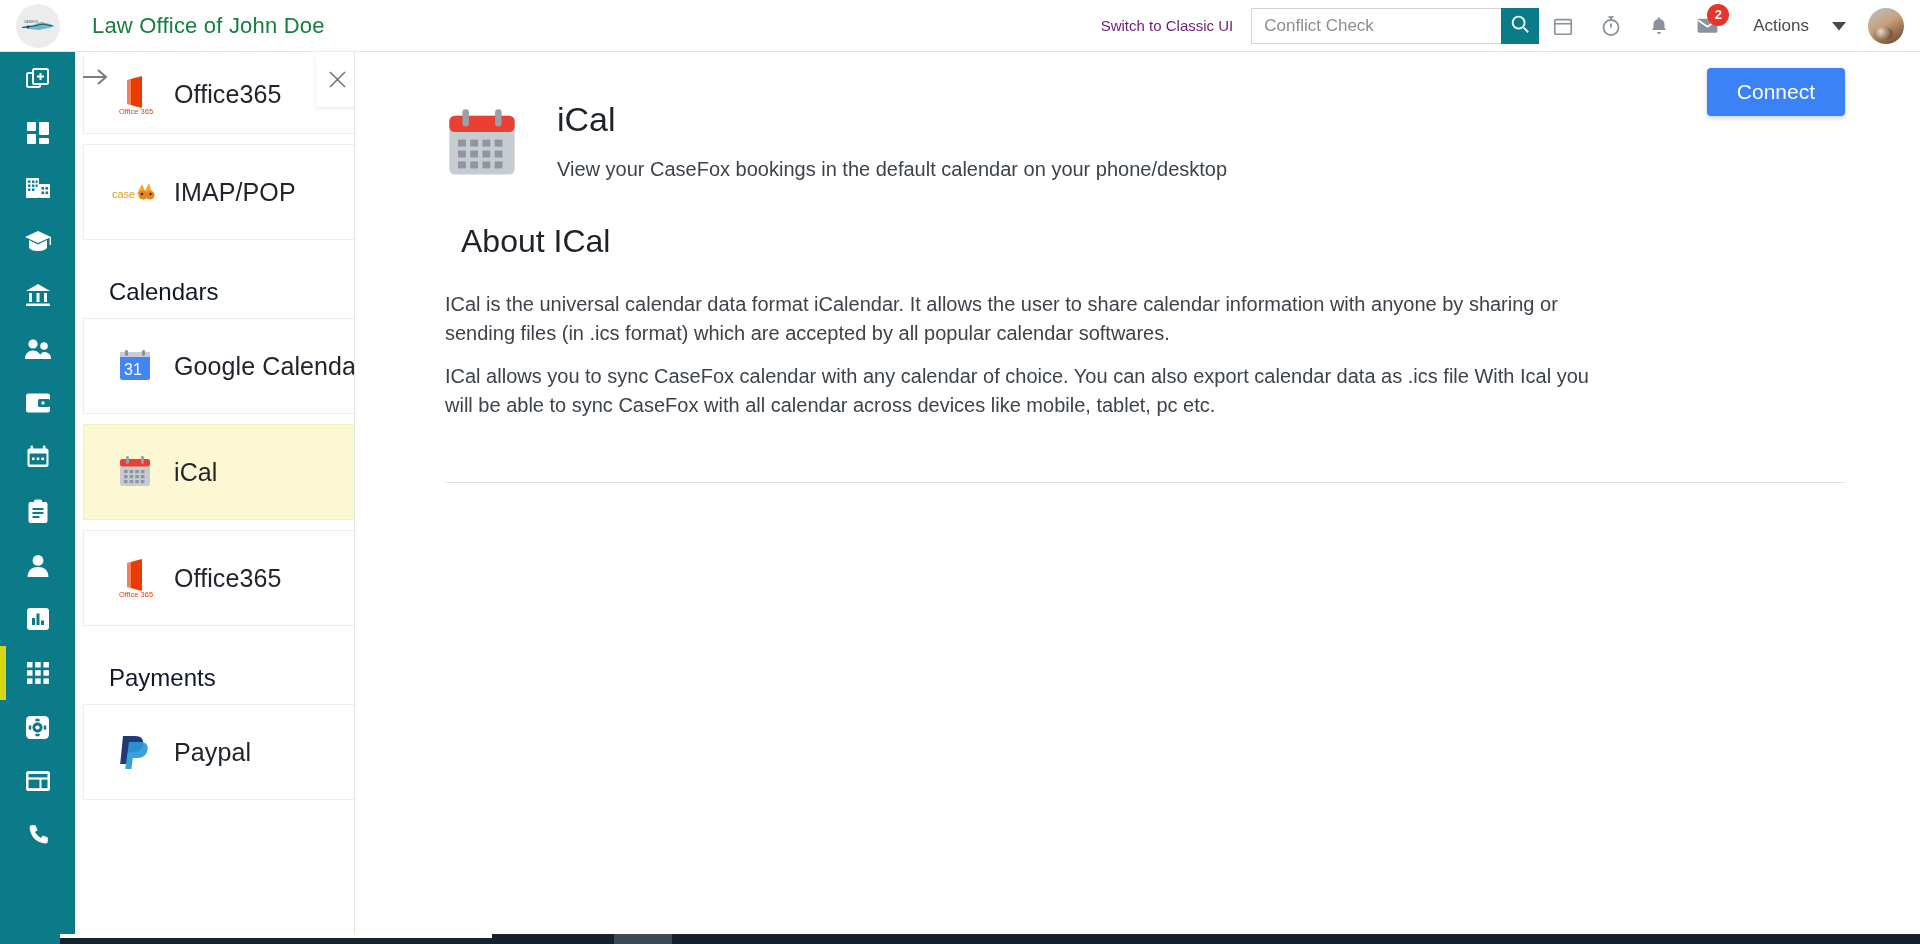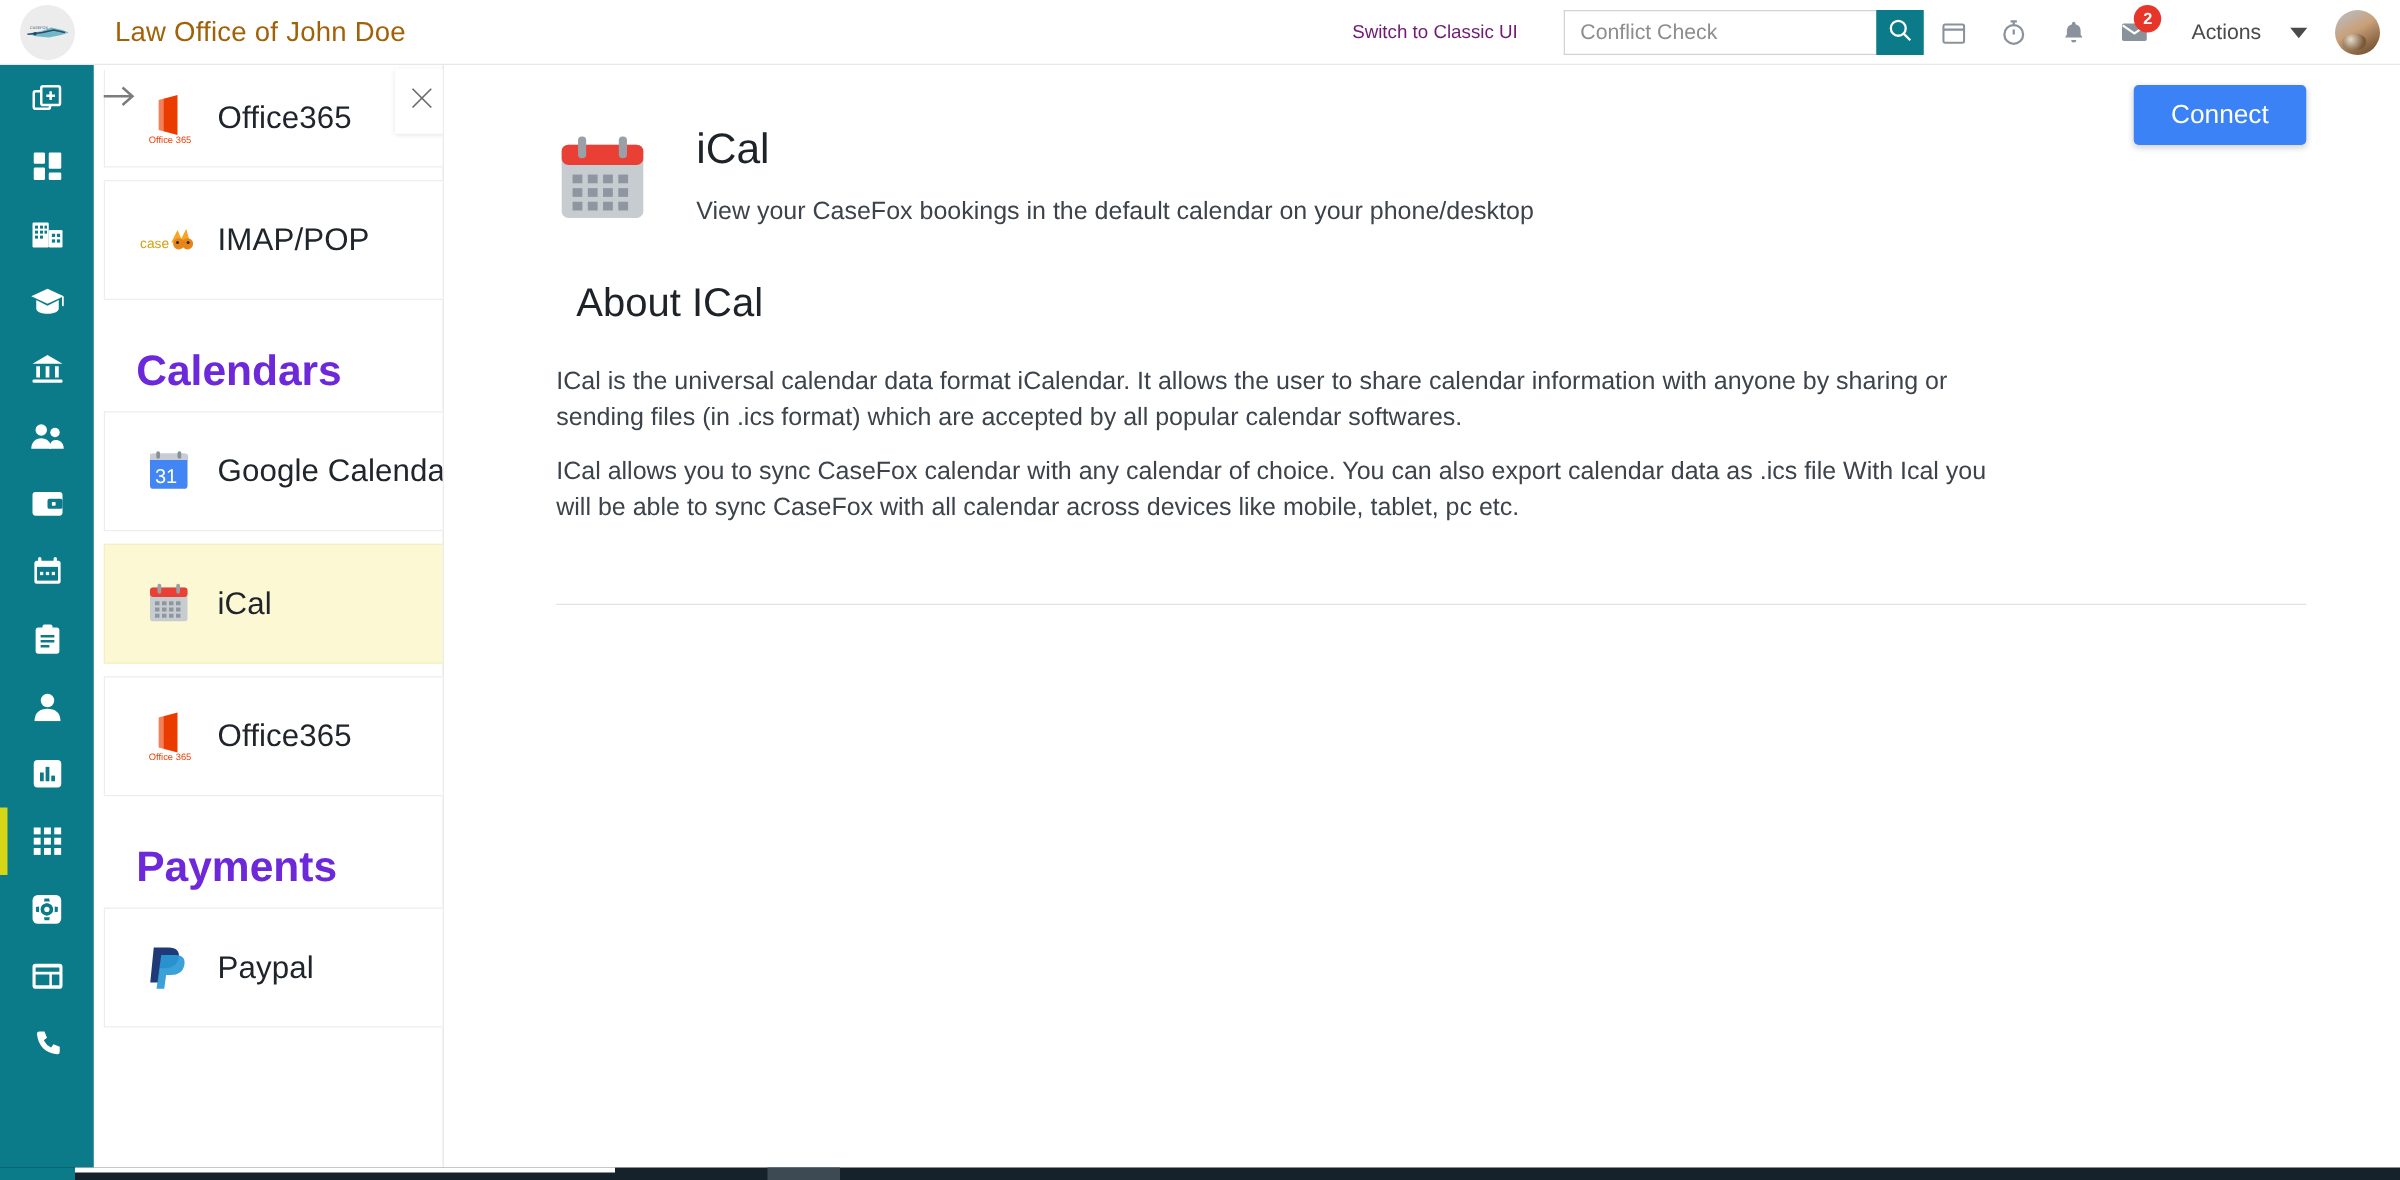--- a/index.html
+++ b/index.html
@@ -26,39 +26,39 @@
     flex: 0 0 75px;
   }
   #brand-logo {
     width: 44px; height: 44px; border-radius: 50%;
     background: #ececec;
     display: flex; align-items: center; justify-content: center;
     overflow: hidden;
   }
   #brand-logo svg { display:block; }
   #company-title {
-    font-size: 22px; color: #a16207; font-weight: 400;
+    font-size: 22px; color: #15803d; font-weight: 400;
     letter-spacing: .2px; margin-left: 17px;
     white-space: nowrap;
   }
   #topbar-right {
     margin-left: auto; display: flex; align-items: center;
     padding-right: 16px; gap: 0;
   }
   #switch-classic {
     font-size: 15px; color: #701a75; cursor: pointer;
     white-space: nowrap; margin-right: 18px;
   }
   #search-wrap { display: flex; align-items: center; height: 36px; }
   #search-input {
     width: 250px; height: 36px;
     border: 1px solid #d3d3d3; border-right: none;
     padding: 0 12px; font-size: 17px; color: #737373;
     font-family: "Liberation Sans", sans-serif;
-    outline: none; background: #fff; margin-left: 19px;
+    outline: none; background: #fff;
   }
   #search-input::placeholder { color: #8d8d8d; }
   #search-btn {
     width: 38px; height: 36px; background: #0b7b8a;
     border: none; display: flex; align-items: center; justify-content: center;
     cursor: pointer;
   }
   .hdr-icon {
     width: 48px; height: 44px;
     display: flex; align-items: center; justify-content: center;
@@ -141,22 +141,22 @@
   .app-logo {
     width: 46px; flex: 0 0 46px;
     display: flex; align-items: center; justify-content: center;
     margin-right: 16px;
   }
   .app-label {
     font-size: 25px; color: #20252c; font-weight: 400;
     letter-spacing: .1px; white-space: nowrap;
   }
   .group-title {
-    font-size: 34px; color: #6d28d9;
-    margin: 38px 0 12px 34px; font-weight: 700;
+    font-size: 24px; color: #0f172a;
+    margin: 38px 0 12px 34px; font-weight: 400;
   }
   #drawer-arrow {
     position: absolute; left: 5px; top: 10px;
     width: 30px; height: 30px; z-index: 3;
   }
   #drawer-close {
     position: absolute; left: 241px; top: 3px;
     width: 42px; height: 52px;
     background: #ffffff;
     box-shadow: 0 1px 4px rgba(0,0,0,.10);

